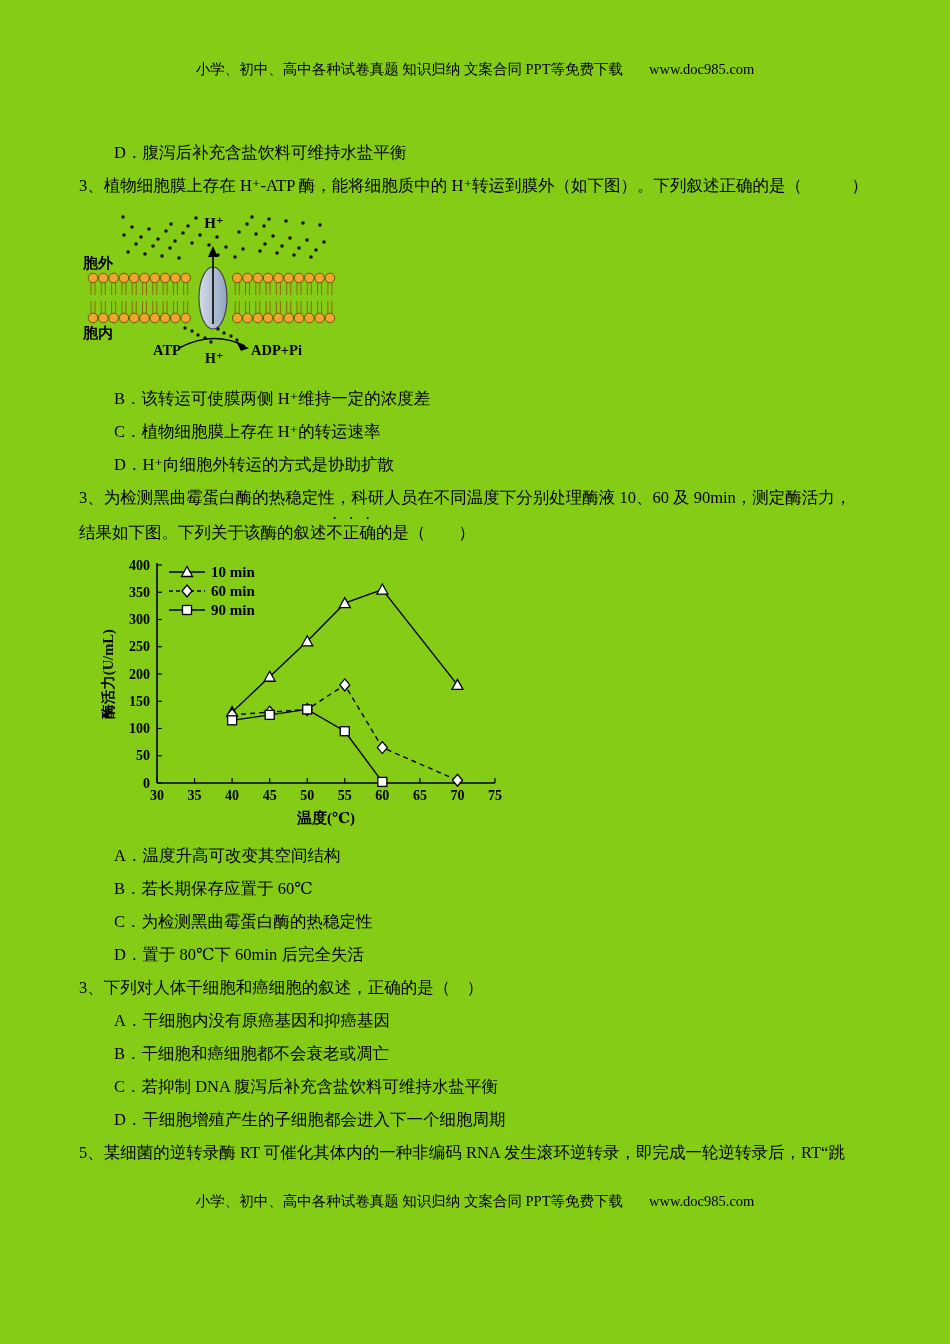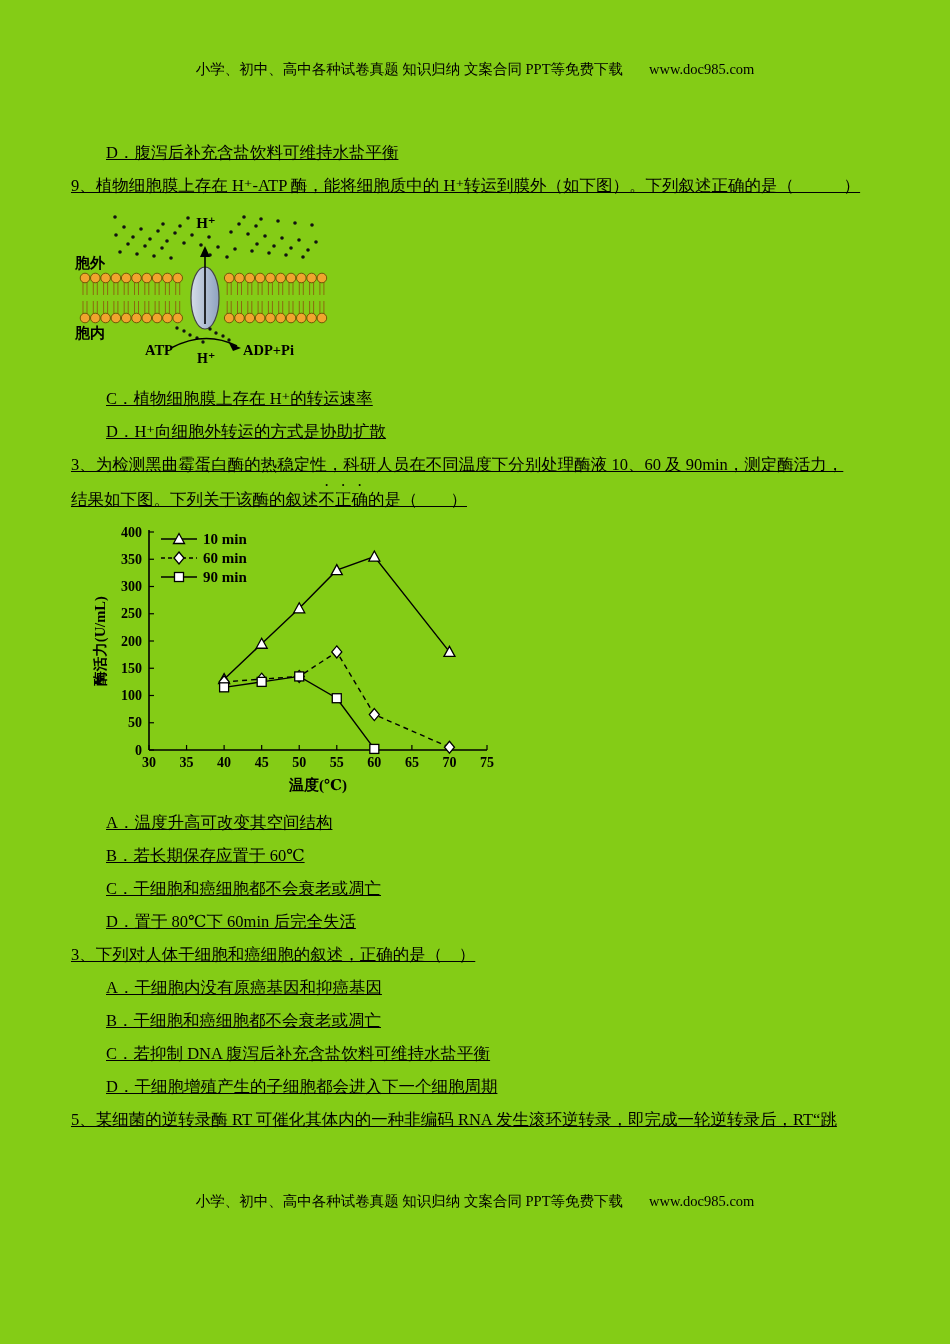--- a/index.html
+++ b/index.html
@@ -6,21 +6,21 @@
   .page{
     position:relative;width:950px;height:1344px;background:#84cc16;margin:0 auto;
     font-family:"Liberation Serif","DejaVu Serif",serif;color:#000;overflow:hidden;
   }
   .header,.footer{
     position:absolute;left:0;width:100%;text-align:center;font-size:14.5px;color:#000;
   }
   .header{top:60px;}
   .footer{top:1192px;}
   .hdr-url{margin-left:26px;}
-  .content{position:absolute;top:136px;left:71px;width:782px;text-decoration:underline;}
+  .content{position:absolute;top:136px;left:79px;width:782px;}
   .line{font-size:16.5px;line-height:33px;white-space:nowrap;}
   .opt{padding-left:35px;}
   .em-dots{
     -webkit-text-emphasis:filled dot #000;
     text-emphasis:filled dot #000;
     text-emphasis-position:over right;
     margin-top:9px;
     -webkit-text-emphasis-position:over;
   }
   .diagram-wrap{margin:10px 0 12px 2px;}
@@ -33,21 +33,21 @@
 <div class="page">
 
   <div class="header">
     <span>小学、初中、高中各种试卷真题 知识归纳 文案合同 PPT等免费下载</span><span class="hdr-url">www.doc985.com</span>
   </div>
 
   <div class="content">
 
     <div class="line opt">D．腹泻后补充含盐饮料可维持水盐平衡</div>
 
-    <div class="line">9、植物细胞膜上存在 H⁺-ATP 酶，能将细胞质中的 H⁺转运到膜外（如下图）。下列叙述正确的是（　　　）</div>
+    <div class="line">3、植物细胞膜上存在 H⁺-ATP 酶，能将细胞质中的 H⁺转运到膜外（如下图）。下列叙述正确的是（　　　）</div>
 
     <div class="diagram-wrap">
       <svg id="membrane-svg" width="268" height="154" viewBox="0 0 268 154">
           <circle cx="42" cy="5" r="1.8" fill="#111"></circle>
           <circle cx="89" cy="36" r="1.8" fill="#111"></circle>
           <circle cx="136" cy="25" r="1.8" fill="#111"></circle>
           <circle cx="183" cy="14" r="1.8" fill="#111"></circle>
           <circle cx="230" cy="45" r="1.8" fill="#111"></circle>
           <circle cx="72" cy="34" r="1.8" fill="#111"></circle>
           <circle cx="119" cy="23" r="1.8" fill="#111"></circle>
@@ -234,20 +234,21 @@
           <circle cx="137" cy="117" r="1.7" fill="#111"></circle>
           <circle cx="150" cy="124" r="1.7" fill="#111"></circle>
           <text x="72" y="143" font-size="14.5" font-weight="bold">ATP</text>
           <text x="124" y="151" font-size="14" font-weight="bold">H⁺</text>
           <text x="170" y="143" font-size="14.5" font-weight="bold">ADP+Pi</text>
           <path d="M 98 136 Q 132 118 164 134" fill="none" stroke="#000" stroke-width="1.5"></path>
           <path d="M 168 136 L 156 131 L 160 139 Z" fill="#000"></path>
         </svg>
     </div>
 
+    <div class="line opt">B．该转运可使膜两侧 H⁺维持一定的浓度差</div>
     <div class="line opt">C．植物细胞膜上存在 H⁺的转运速率</div>
     <div class="line opt">D．H⁺向细胞外转运的方式是协助扩散</div>
 
     <div class="line">3、为检测黑曲霉蛋白酶的热稳定性，科研人员在不同温度下分别处理酶液 10、60 及 90min，测定酶活力，</div>
     <div class="line"><span>结果如下图。下列关于该酶的叙述</span><span class="em-dots">不正确</span><span>的是（　　）</span></div>
 
     <div class="chart-wrap">
       <svg id="chart-svg" width="412" height="278" viewBox="0 0 412 278">
           <line x1="60" y1="10" x2="60" y2="230" stroke="#000" stroke-width="1.6"></line>
           <line x1="60" y1="230" x2="398" y2="230" stroke="#000" stroke-width="1.6"></line>
@@ -318,21 +319,21 @@
           <path d="M 90 32 L 95 38 L 90 44 L 85 38 Z" fill="#fff" stroke="#000" stroke-width="1.3"></path>
           <text x="114" y="43" font-size="15" font-weight="bold">60 min</text>
           <line x1="72" y1="57" x2="108" y2="57" stroke="#000" stroke-width="1.3" stroke-dasharray="none"></line>
           <rect x="85.5" y="52.5" width="9" height="9" fill="#fff" stroke="#000" stroke-width="1.3"></rect>
           <text x="114" y="62" font-size="15" font-weight="bold">90 min</text>
         </svg>
     </div>
 
     <div class="line opt">A．温度升高可改变其空间结构</div>
     <div class="line opt">B．若长期保存应置于 60℃</div>
-    <div class="line opt">C．干细胞和癌细胞都不会衰老或凋亡</div>
+    <div class="line opt">C．为检测黑曲霉蛋白酶的热稳定性</div>
     <div class="line opt">D．置于 80℃下 60min 后完全失活</div>
 
     <div class="line">3、下列对人体干细胞和癌细胞的叙述，正确的是（　）</div>
     <div class="line opt">A．干细胞内没有原癌基因和抑癌基因</div>
     <div class="line opt">B．干细胞和癌细胞都不会衰老或凋亡</div>
     <div class="line opt">C．若抑制 DNA 腹泻后补充含盐饮料可维持水盐平衡</div>
     <div class="line opt">D．干细胞增殖产生的子细胞都会进入下一个细胞周期</div>
 
     <div class="line">5、某细菌的逆转录酶 RT 可催化其体内的一种非编码 RNA 发生滚环逆转录，即完成一轮逆转录后，RT“跳</div>
 

